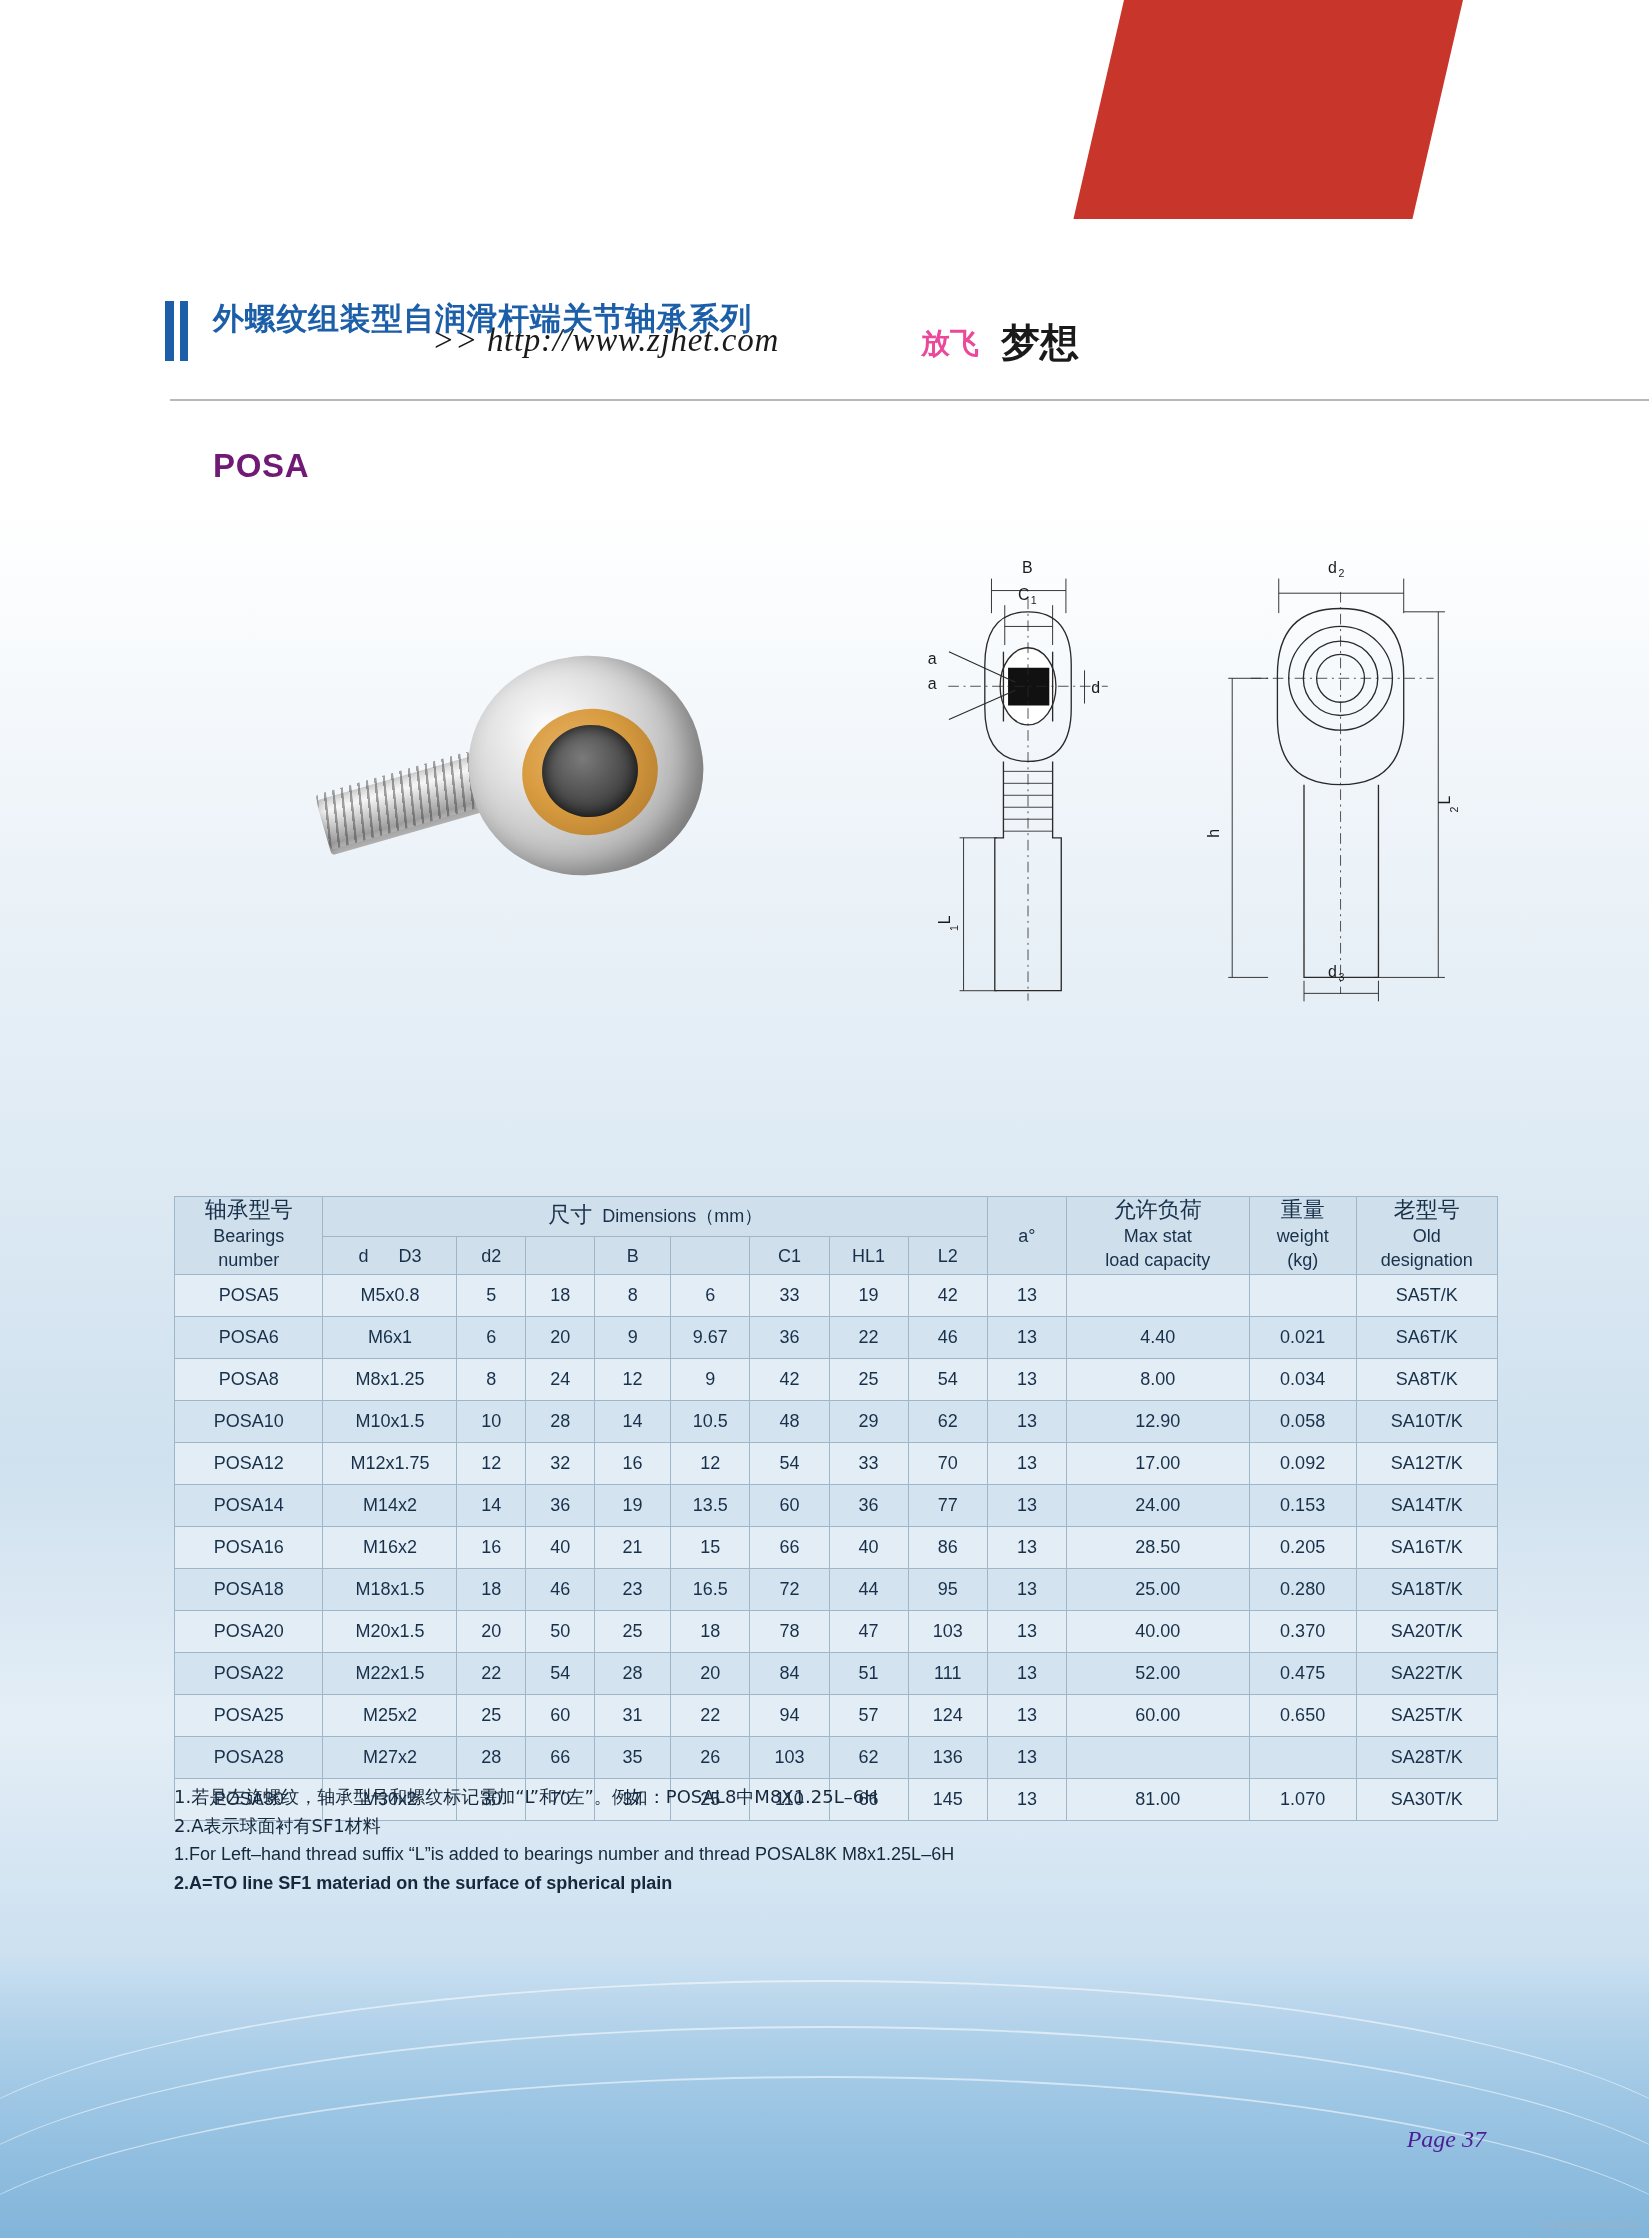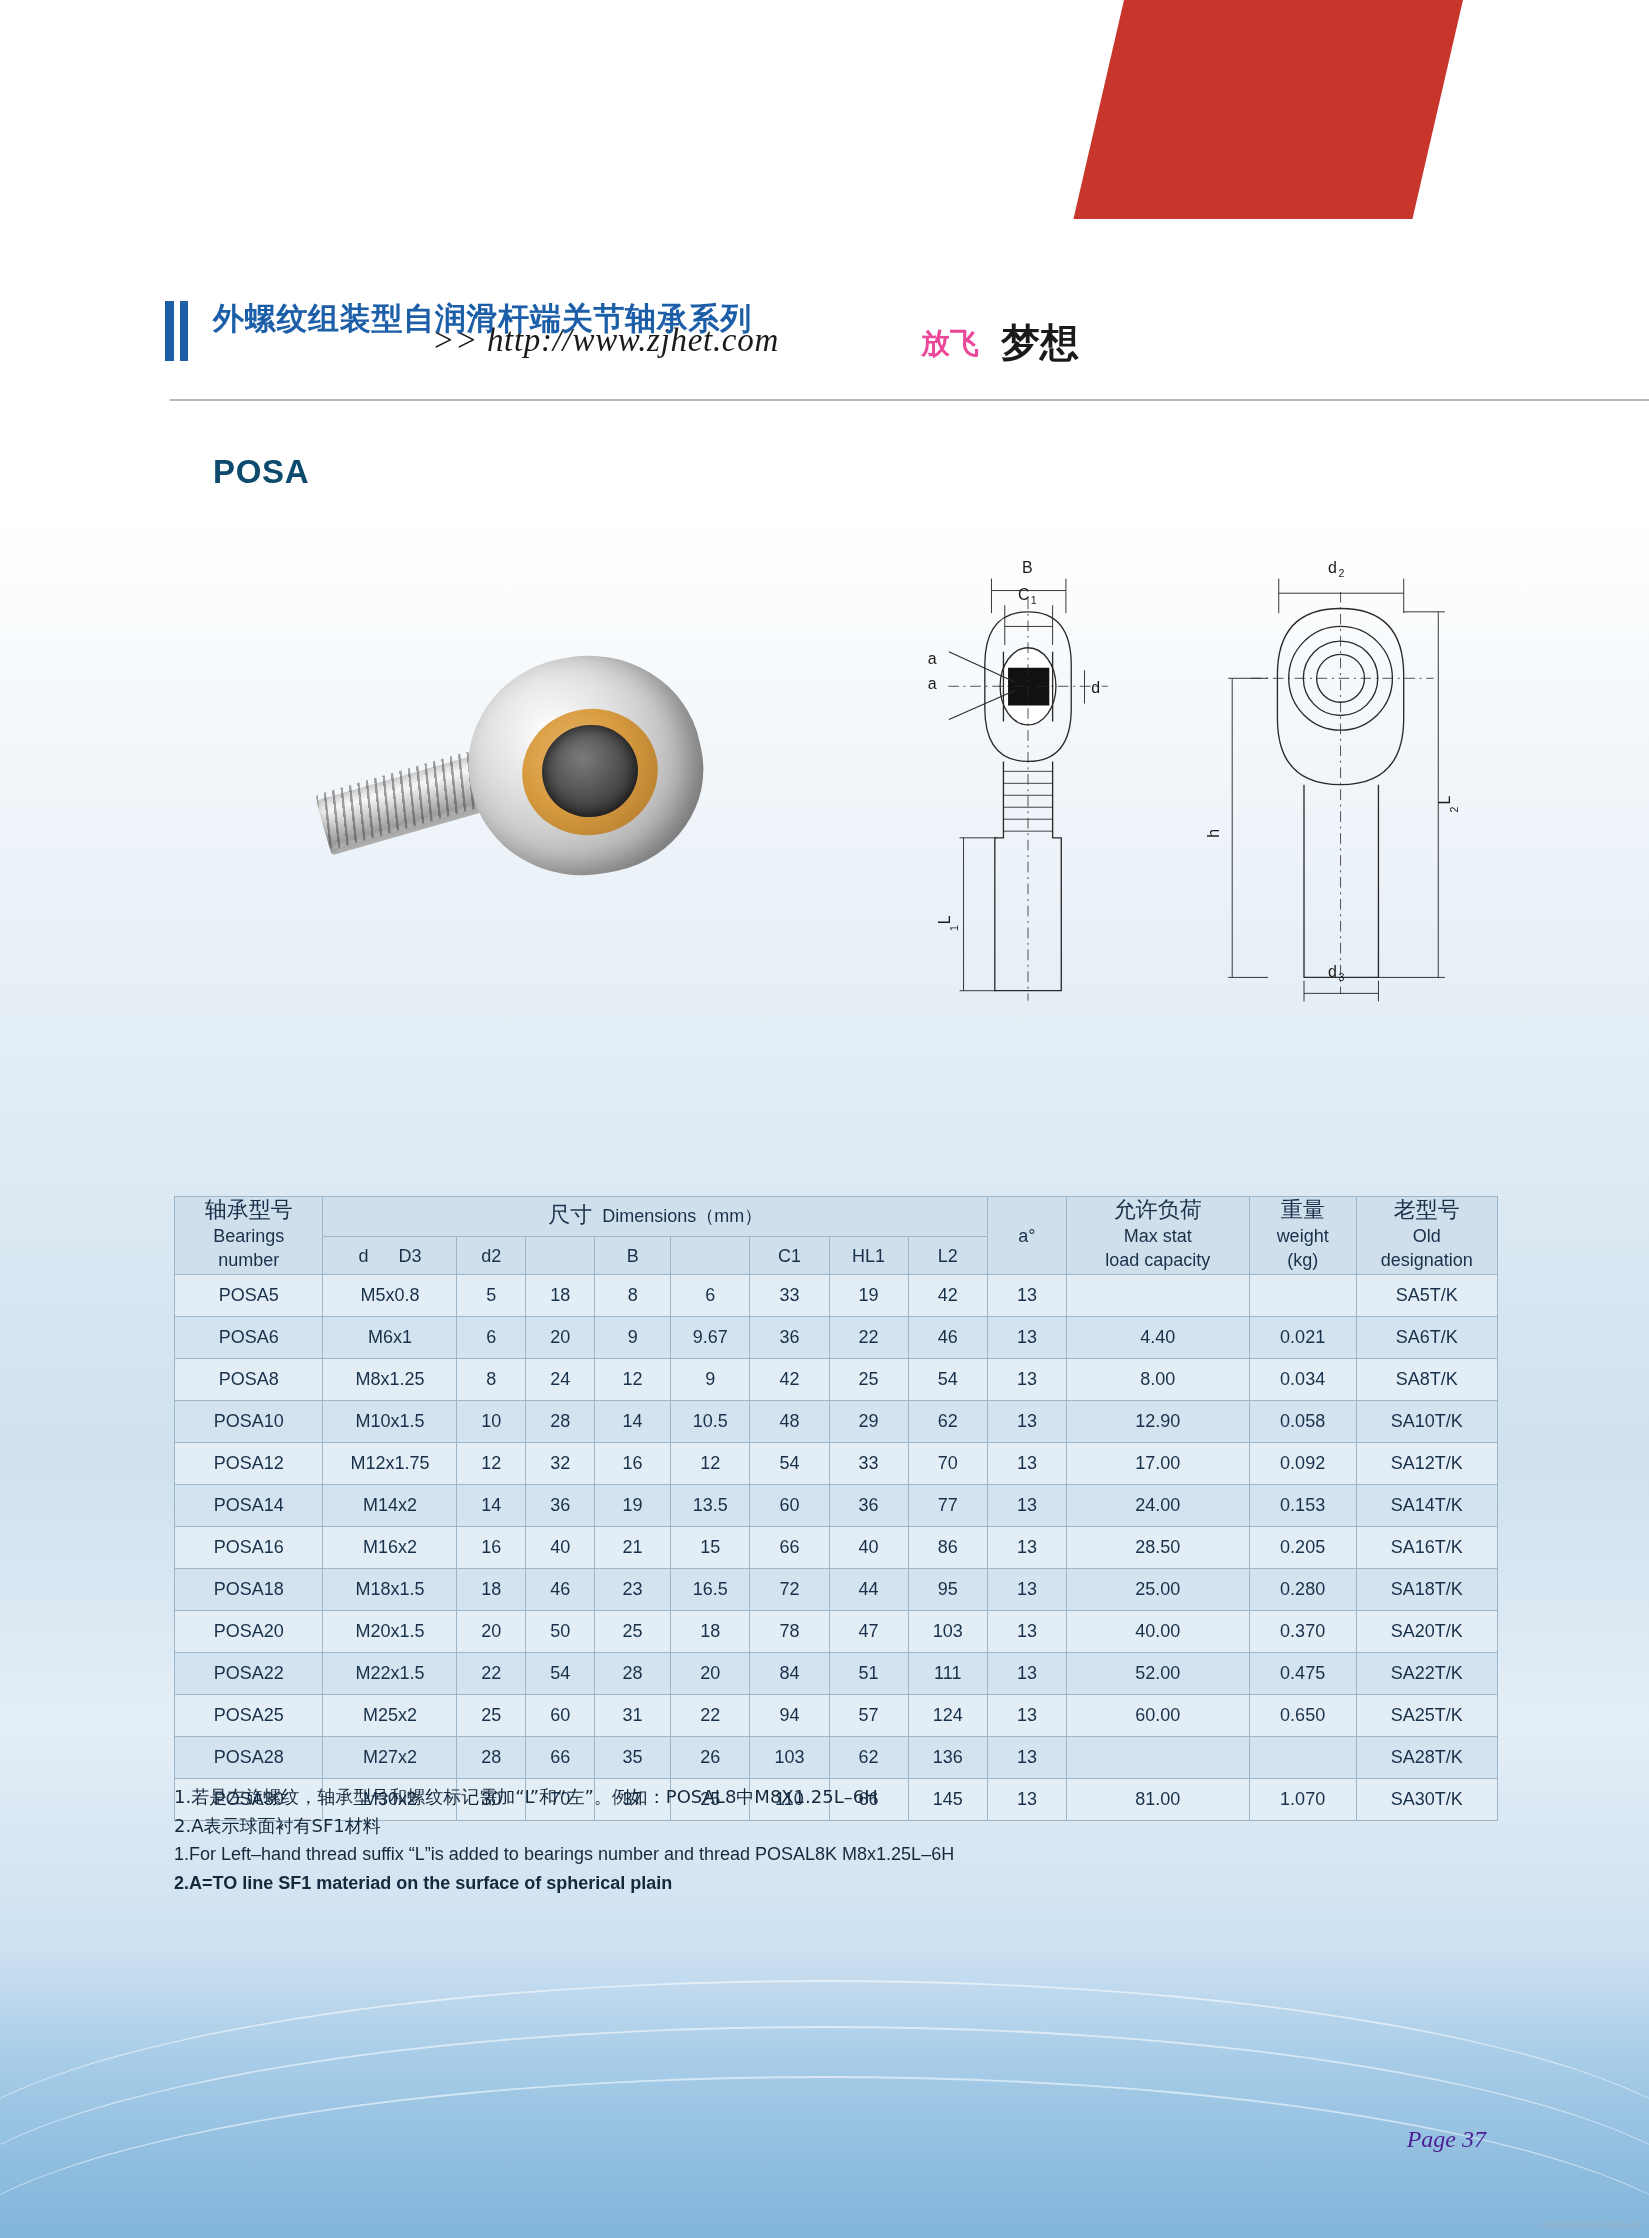--- a/index.html
+++ b/index.html
@@ -138,23 +138,22 @@
     color: #111111;
     letter-spacing: 0.3px;
   }
   .title-code {
     position: absolute;
     left: 213px;
     top: 447px;
     font-family: "Liberation Sans", sans-serif;
     font-weight: bold;
     font-size: 33px;
-    color: #0c4a6e;
+    color: #701a75;
     letter-spacing: 0.7px;
-    margin-top: 6px;
   }
 
   
   .panel {
     position: absolute;
     left: 0;
     top: 512px;
     width: 1649px;
     height: 1727px;
     background: linear-gradient(180deg,#ffffff 0%, #eef4f9 18%, #dce9f3 40%, #cfe1ef 55%, #e4eef6 70%, #cadff0 85%, #a9cbe6 100%);

